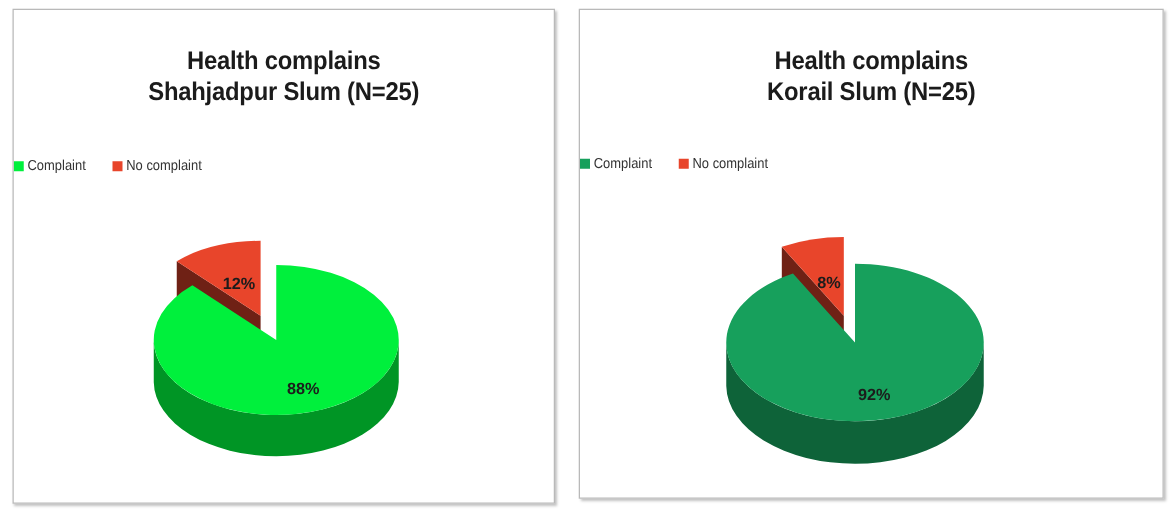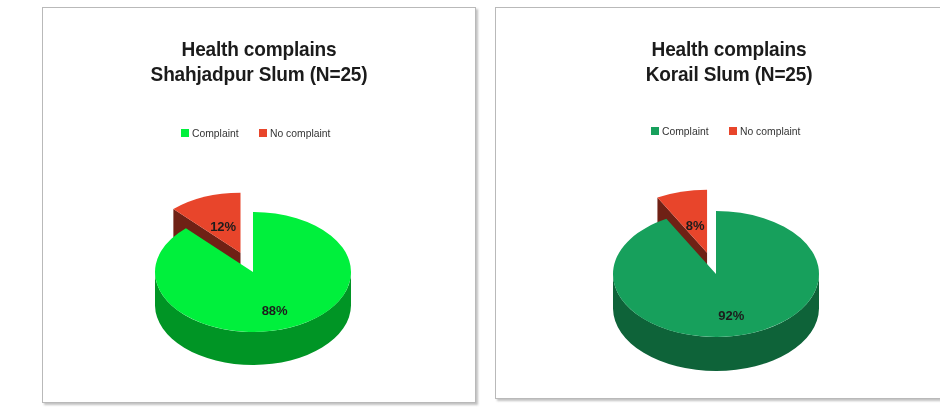--- a/index.html
+++ b/index.html
@@ -11,21 +11,20 @@
     width: 940px;
     height: 410px;
     font-family: "Liberation Sans", sans-serif;
     overflow: hidden;
   }
   #stage {
     position: relative;
     width: 880px;
     height: 410px;
     background: #ffffff;
-    margin-left: 32px;
   }
   .panel {
     position: absolute;
     background: #ffffff;
     border: 1px solid #b9b9b9;
     box-shadow: 1.5px 1.5px 2px rgba(120,120,120,0.45);
     box-sizing: border-box;
     overflow: hidden;
   }
   #panel-left  { left: 10px;  top: 7px;  width: 434px; height: 396px; }
@@ -44,21 +43,20 @@
     font-family: "Liberation Sans", sans-serif;
     transform: scaleX(0.93);
   }
   .title-line { display: block; white-space: nowrap; }
 
   .legend {
     position: absolute;
     left: 0;
     right: 0;
     display: flex;
-    justify-content: center;
     align-items: center;
     gap: 16px;
   }
   .legend-item {
     display: flex;
     align-items: center;
     gap: 3px;
   }
   .legend-swatch {
     width: 8px;

